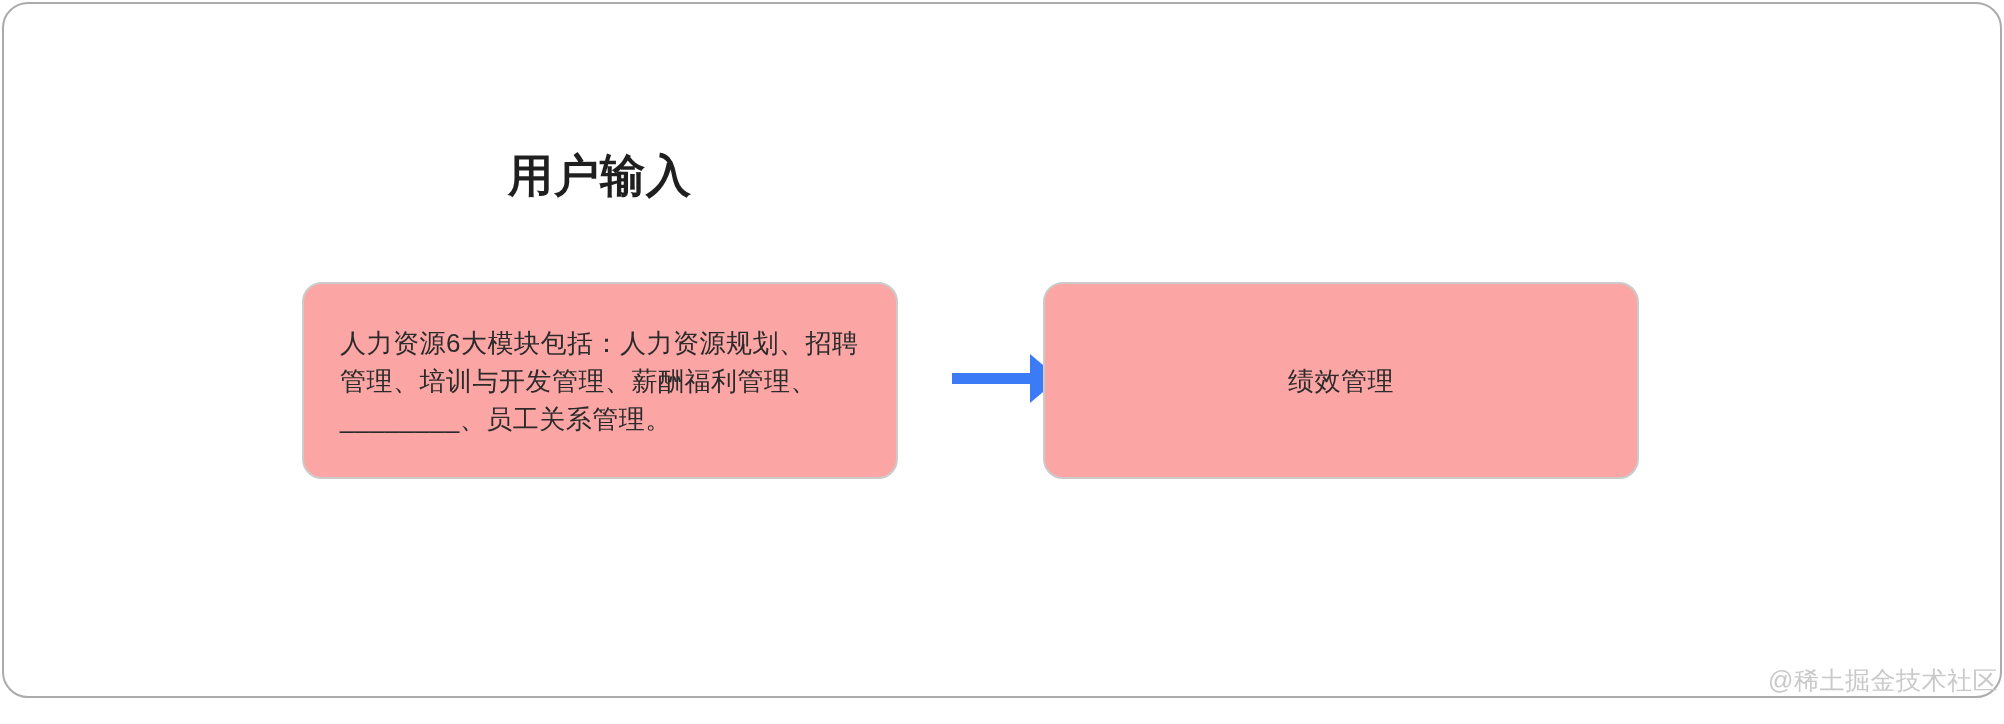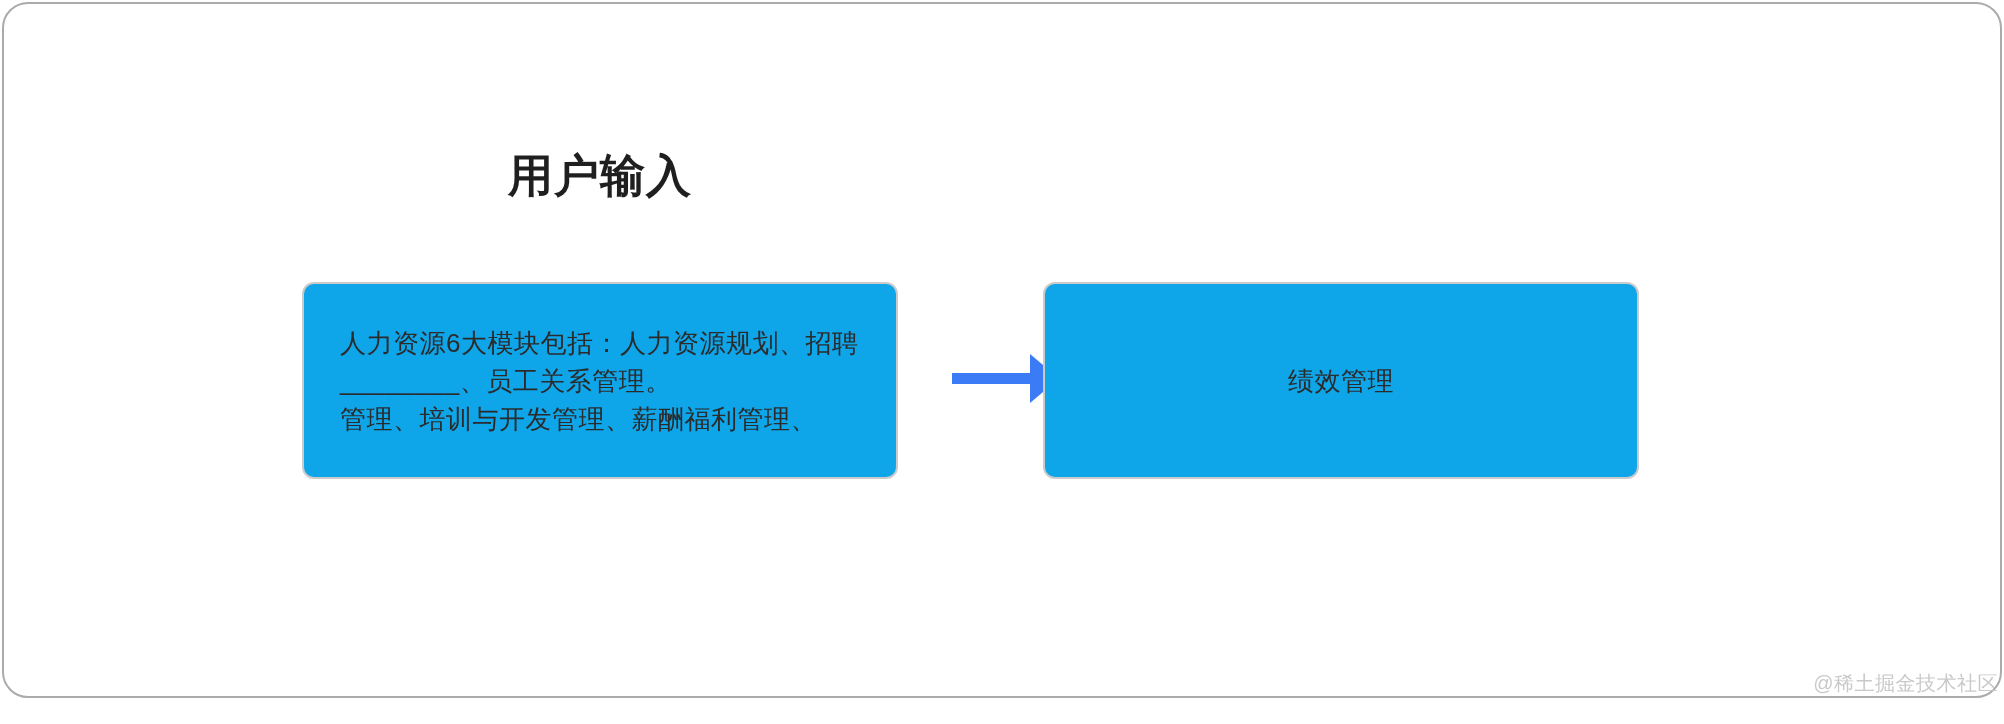--- a/index.html
+++ b/index.html
@@ -36,22 +36,22 @@
     letter-spacing: 1px;
   }
   .col-title.left  { left: 302px; }
   .col-title.right { left: 1102px; }
   .card {
     position: absolute;
     top: 282px;
     width: 596px;
     height: 197px;
     border: 2px solid #cbcbcb;
-    border-radius: 12px;
-    background: #0ea5e9;
+    border-radius: 20px;
+    background: #fca5a5;
     box-sizing: border-box;
     display: flex;
     align-items: center;
   }
   .card.left  { left: 302px; padding: 0 36px; }
   .card.right { left: 1043px; justify-content: center; }
   .card-text {
     font-size: 26px;
     line-height: 38px;
     color: #2b2b2b;
@@ -62,39 +62,39 @@
     position: absolute;
     left: 948px;
     top: 350px;
     width: 114px;
     height: 56px;
   }
   .watermark {
     position: absolute;
     right: 6px;
     bottom: 3px;
-    font-size: 20px;
+    font-size: 25px;
     color: #c9c9c9;
     letter-spacing: 0.5px;
   }
 </style>
 </head>
 <body>
 
 <div class="stage">
   <div class="frame"></div>
 
   <div class="col-title left">用户输入</div>
 
 
   <div class="card left">
     <div class="card-text">
       <div>人力资源6大模块包括：人力资源规划、招聘</div>
+      <div>管理、培训与开发管理、薪酬福利管理、</div>
       <div>________、员工关系管理。</div>
-      <div>管理、培训与开发管理、薪酬福利管理、</div>
     </div>
   </div>
 
   <div class="arrow-wrap">
     <svg width="114" height="56" viewBox="0 0 114 56" xmlns="http://www.w3.org/2000/svg">
       <rect x="4" y="23" width="80" height="11" fill="#3b7cf6"></rect>
       <polygon points="82,4 111,28.5 82,53" fill="#3b7cf6"></polygon>
     </svg>
   </div>
 

